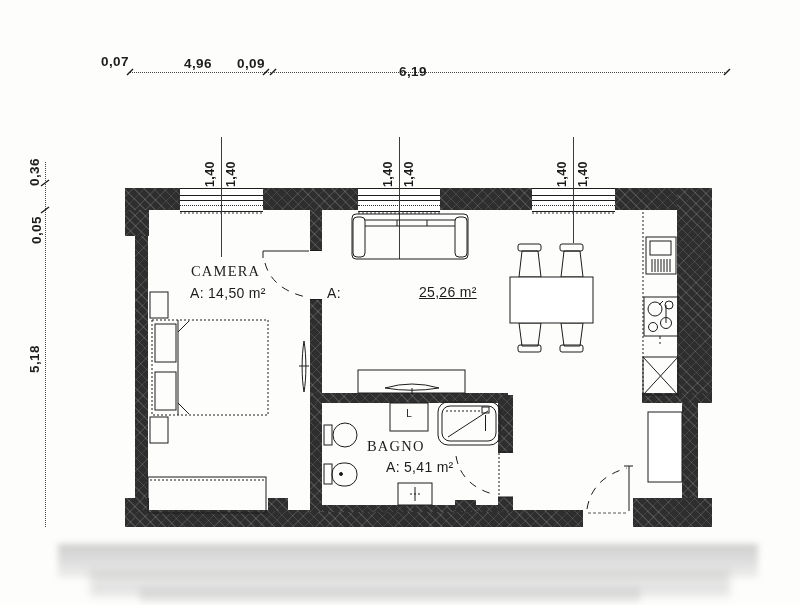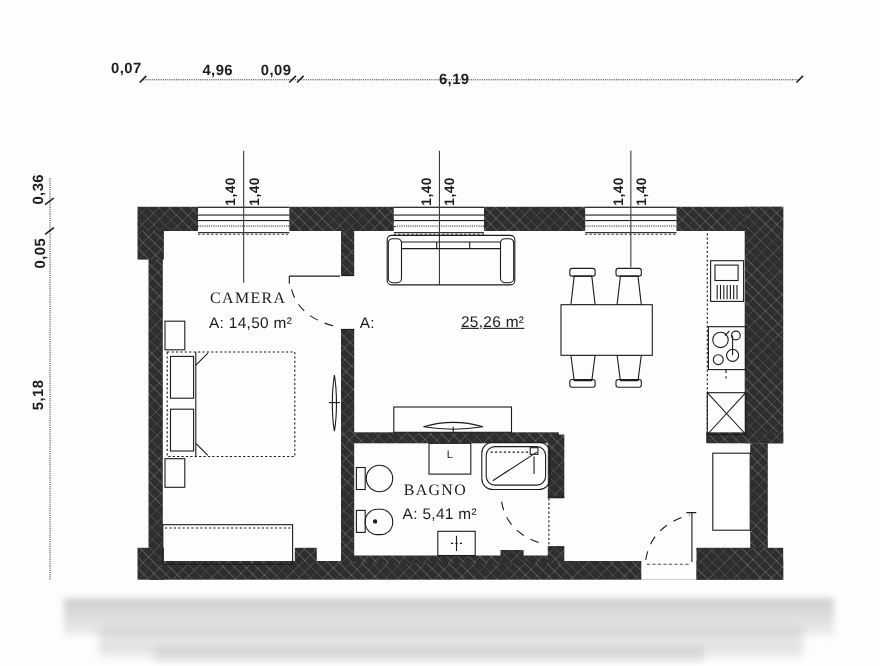--- a/index.html
+++ b/index.html
@@ -89,21 +89,21 @@
   <div class="wdim" style="left:381px;top:139px;height:48px;">1,40</div>
   <div class="wdim" style="left:402px;top:139px;height:48px;">1,40</div>
   <div class="wdim" style="left:555px;top:139px;height:48px;">1,40</div>
   <div class="wdim" style="left:576px;top:139px;height:48px;">1,40</div>
 
   <div class="room" style="left:191px;top:263px;">CAMERA</div>
   <div class="area" style="left:190px;top:285px;">A: 14,50 m²</div>
   <div class="area" style="left:327px;top:285px;">A:</div>
   <div class="area" style="left:419px;top:284px;text-decoration:underline;">25,26 m²</div>
   <div class="room" style="left:367px;top:438px;">BAGNO</div>
-  <div class="area" style="left:366px;top:459px;">A: 5,41 m²</div>
+  <div class="area" style="left:386px;top:459px;">A: 5,41 m²</div>
   <div class="tiny" style="left:400px;top:408px;width:18px;text-align:center;">L</div>
 
   <svg class="overlay" width="800" height="605" viewBox="0 0 800 605" fill="none" stroke="#1c1c1c" stroke-width="1">
 
     <g stroke-width="1.4">
       <line x1="127" y1="75" x2="133" y2="69"></line>
         <line x1="263" y1="75" x2="269" y2="69"></line>
       <line x1="270" y1="75" x2="276" y2="69"></line>
         <line x1="724" y1="75" x2="730" y2="69"></line>
       <line x1="41" y1="186" x2="49" y2="180"></line>

